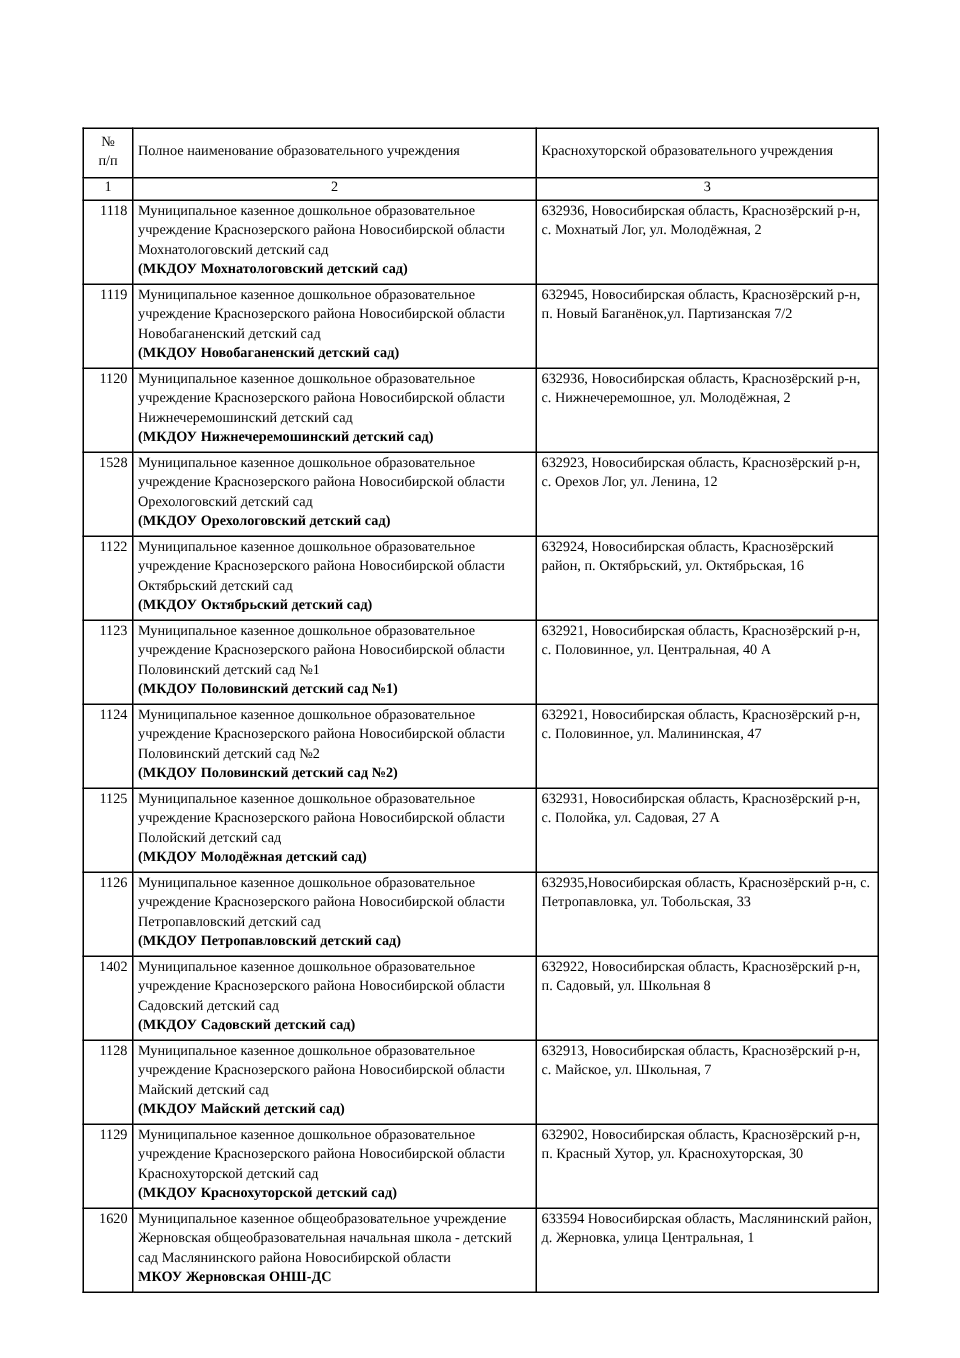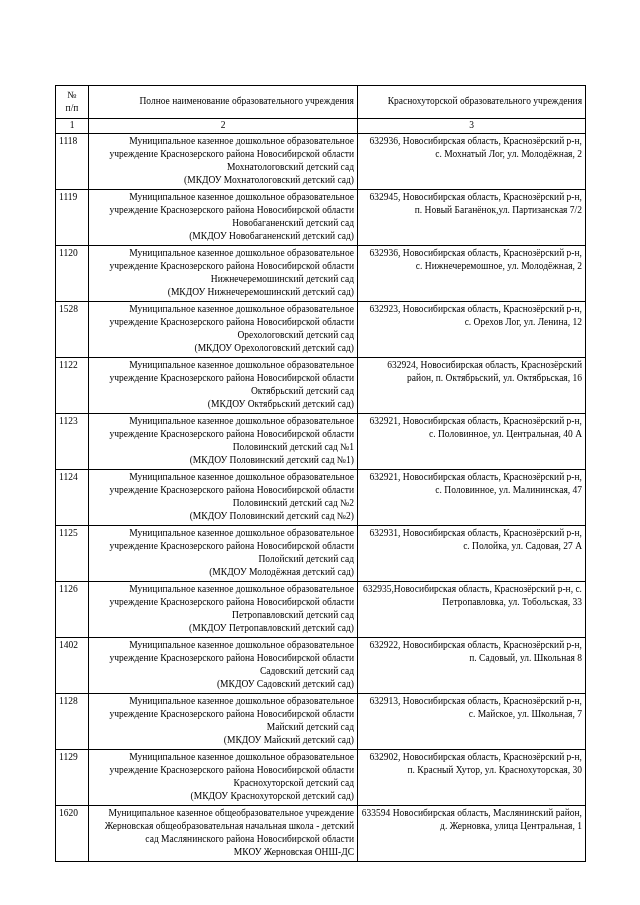--- a/index.html
+++ b/index.html
@@ -28,41 +28,41 @@
   }
   .doc-table col.c1 { width: 33px; }
   .doc-table col.c2 { width: 269px; }
   .doc-table col.c3 { width: 228px; }
   .doc-table th, .doc-table td {
     border: 1px solid #000;
     font-size: 9.5px;
     font-weight: normal;
     line-height: 13px;
     vertical-align: top;
-    text-align: right;
+    text-align: left;
     padding: 1px 3px 2px 3px;
     word-wrap: break-word;
   }
   .doc-table thead th {
     vertical-align: middle;
     height: 33px;
   }
   .doc-table th.head-num {
     text-align: center;
     white-space: pre-line;
   }
   .doc-table tr.index-row td {
     text-align: center;
     padding: 0 3px 1px 3px;
     height: 13px;
   }
   .doc-table td.num-cell {
-    text-align: left;
+    text-align: right;
   }
-  .doc-table td .abbr-line { display: block; }
+  .doc-table td .abbr-line { display: block; font-weight: bold; }
 </style>
 </head>
 <body>
 
 <div class="page">
   <table class="doc-table">
     <colgroup>
       <col class="c1">
       <col class="c2">
       <col class="c3">

